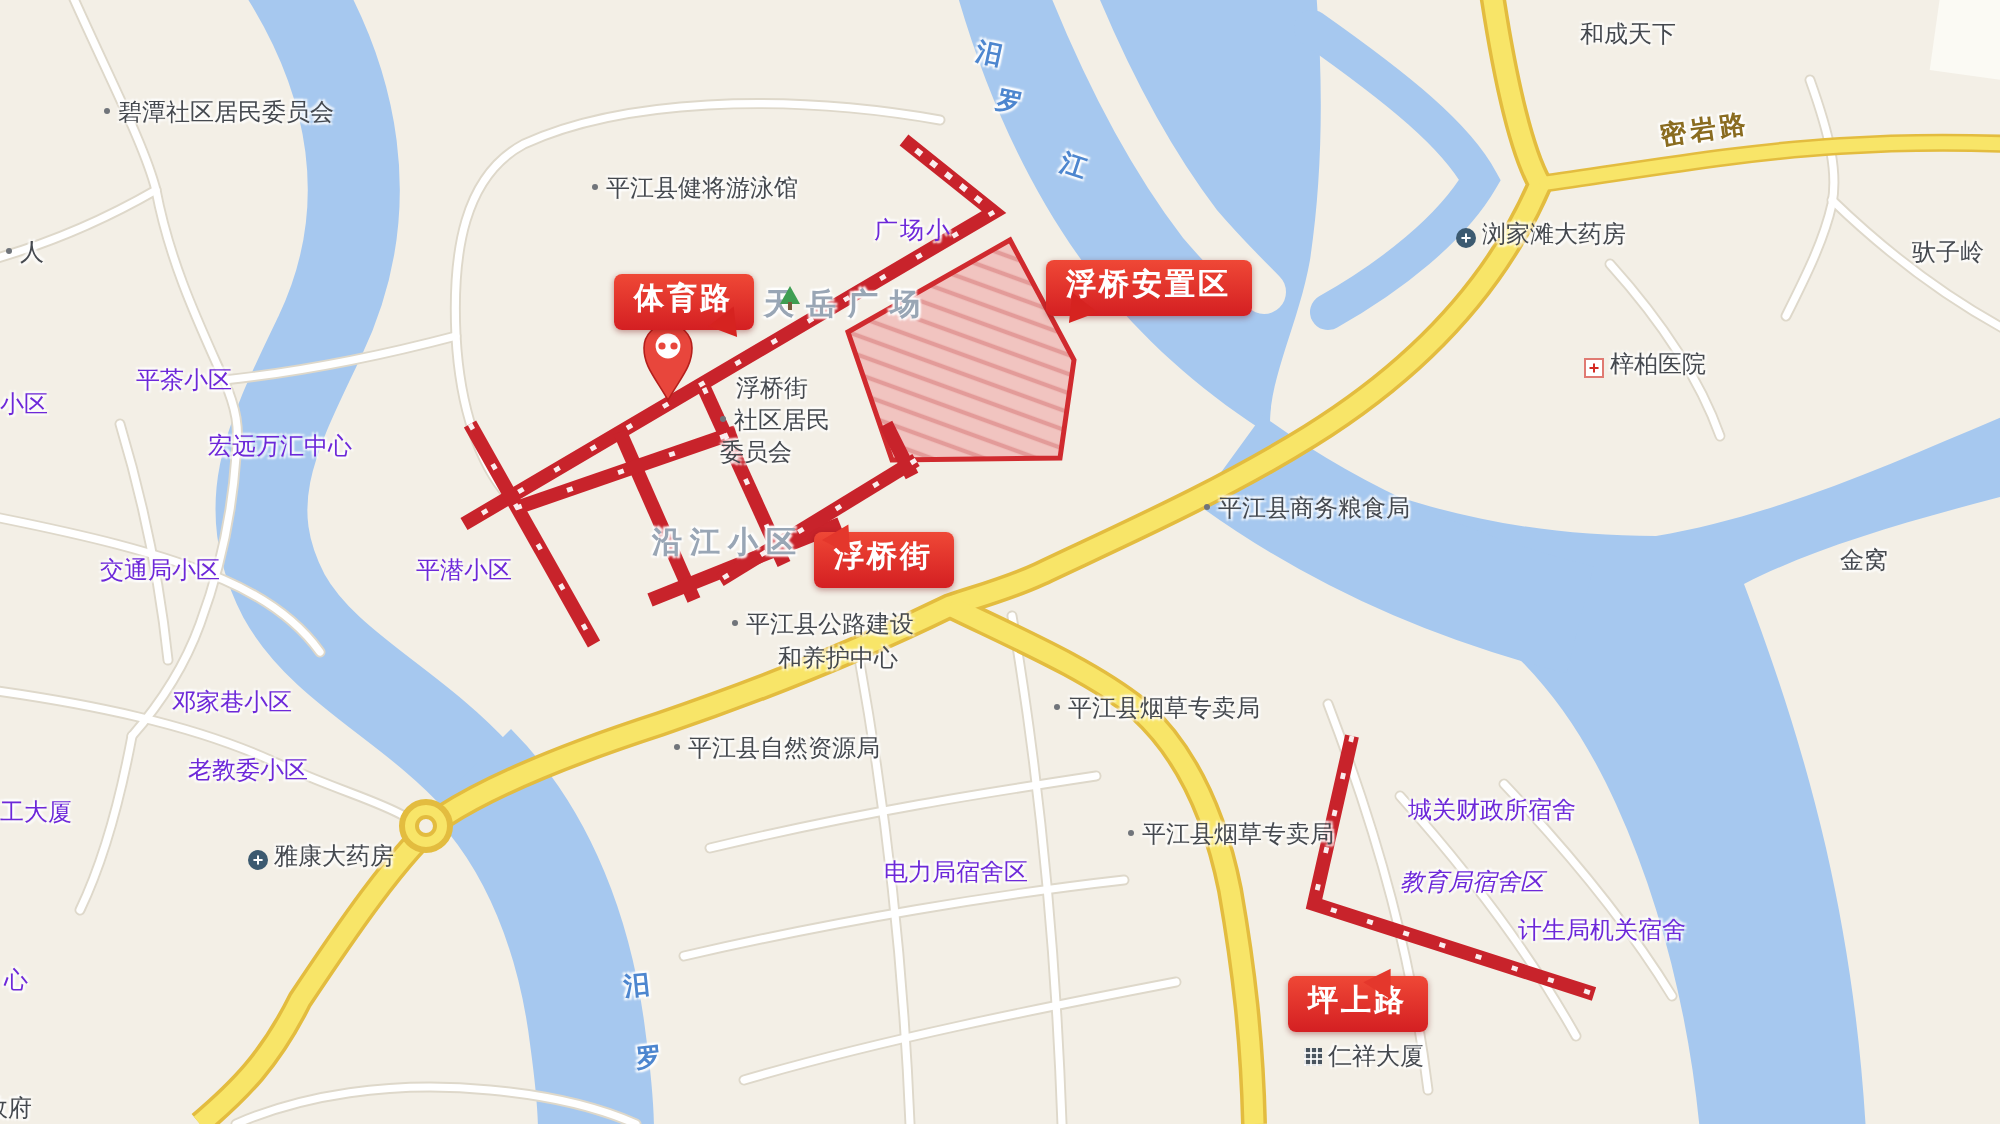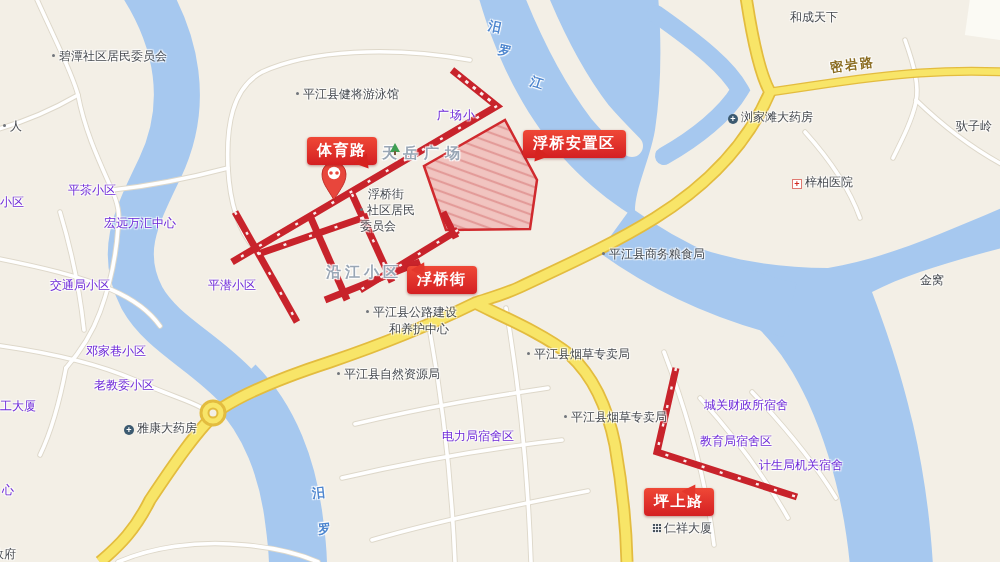--- a/index.html
+++ b/index.html
@@ -172,21 +172,21 @@
       <span class="lbl poi dot" style="left: 527px; top: 348px;">平江县烟草专卖局</span>
       <span class="lbl poi dot" style="left: 337px; top: 368px;">平江县自然资源局</span>
       <span class="lbl poi dot" style="left: 564px; top: 411px;">平江县烟草专卖局</span>
       <span class="lbl poi dot" style="left: 366px; top: 306px;">平江县公路建设</span>
       <span class="lbl poi" style="left: 389px; top: 323px;">和养护中心</span>
       <span class="lbl poi" style="left: 368px; top: 188px;">浮桥街</span>
       <span class="lbl poi dot" style="left: 360px; top: 204px;">社区居民</span>
       <span class="lbl poi" style="left: 360px; top: 220px;">委员会</span>
       <span class="lbl estate" style="left: 442px; top: 430px;">电力局宿舍区</span>
       <span class="lbl estate" style="left: 704px; top: 399px;">城关财政所宿舍</span>
-      <span class="lbl estate" style="left: 700px; top: 435px;">教育局宿舍区</span>
+      <span class="lbl estate" style="left: 700px; top: 435px; font-style: italic;">教育局宿舍区</span>
       <span class="lbl estate" style="left: 759px; top: 459px;">计生局机关宿舍</span>
       <span class="lbl poi" style="left: 652px; top: 522px;"><span class="ic ic-building"></span>仁祥大厦</span>
       <span class="lbl roadname" style="left: 142px; top: 545px; margin-top: 42px;">民建路</span>
       <span class="lbl estate" style="left: 68px; top: 184px;">平茶小区</span>
       <span class="lbl estate" style="left: 104px; top: 217px;">宏远万汇中心</span>
       <span class="lbl estate" style="left: 50px; top: 279px;">交通局小区</span>
       <span class="lbl estate" style="left: 208px; top: 279px;">平潜小区</span>
       <span class="lbl estate" style="left: 86px; top: 345px;">邓家巷小区</span>
       <span class="lbl estate" style="left: 94px; top: 379px;">老教委小区</span>
       <span class="lbl poi" style="left: 124px; top: 422px;"><span class="ic ic-pharmacy">+</span>雅康大药房</span>

